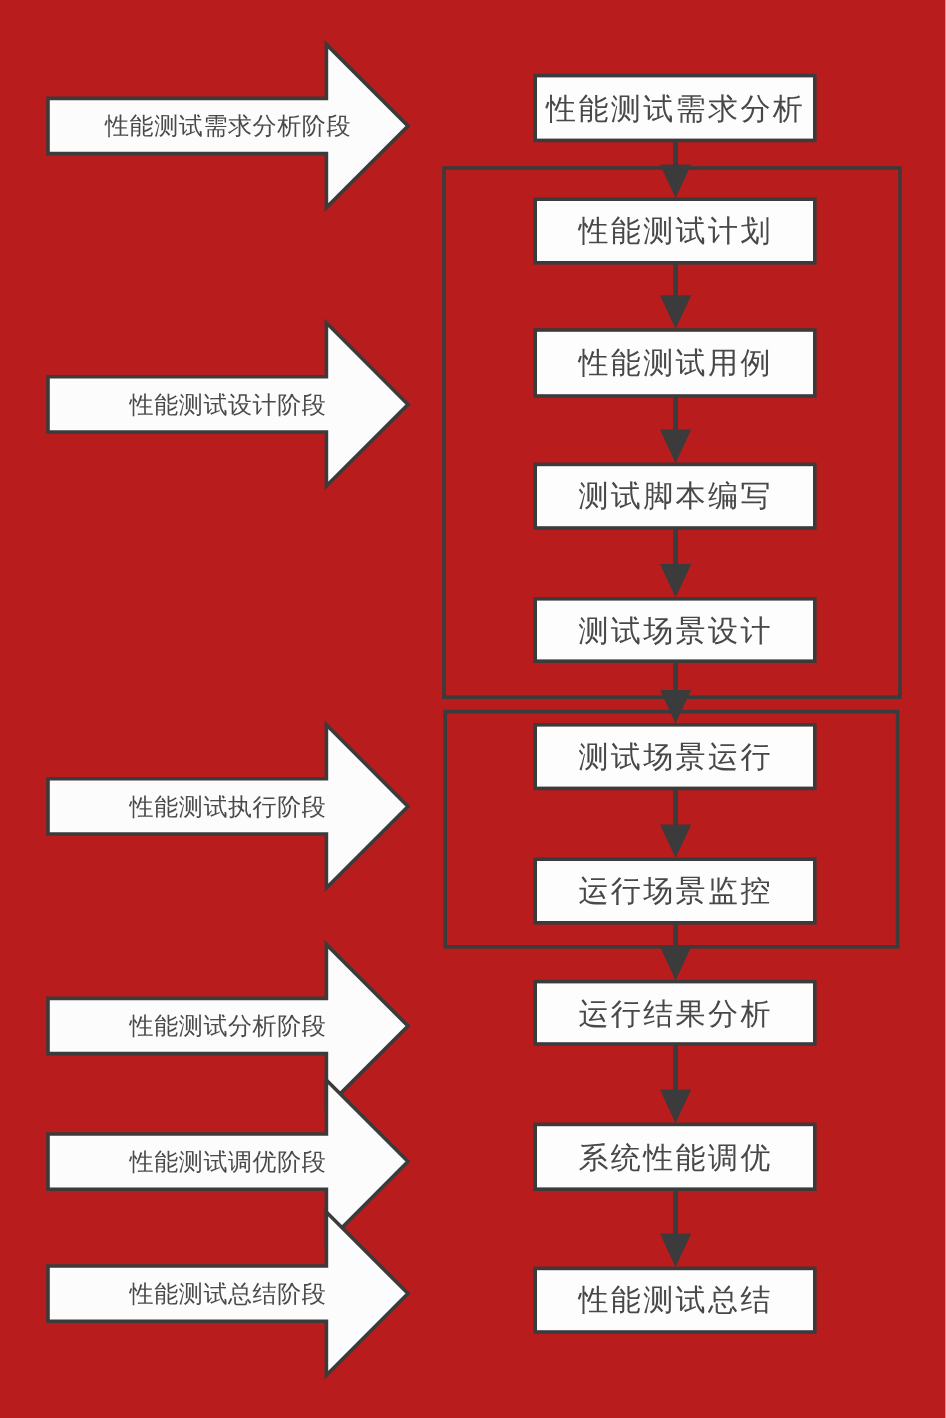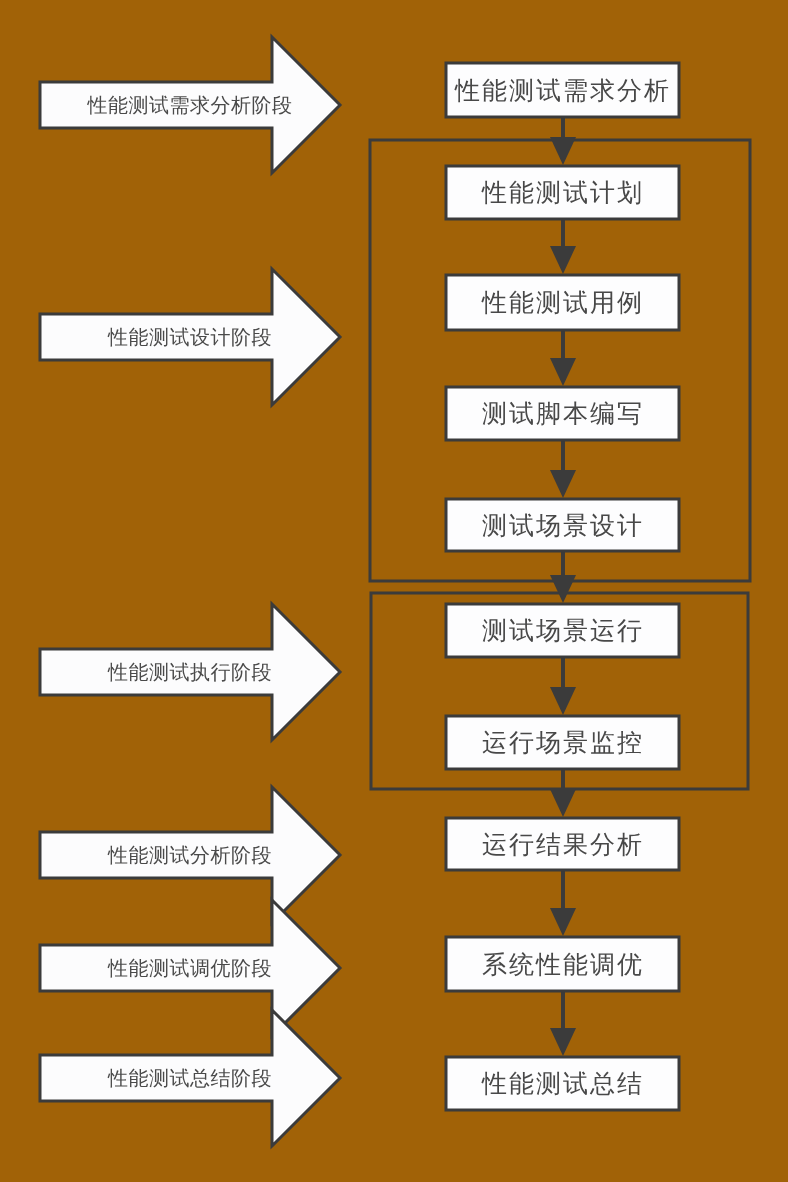--- a/index.html
+++ b/index.html
@@ -5,21 +5,21 @@
   html, body {
     margin: 0;
     padding: 0;
     background: #f3f3f4;
     font-family: "Liberation Sans", "DejaVu Sans", sans-serif;
   }
   .stage {
     position: relative;
     width: 788px;
     height: 1182px;
-    background: #a16207;
+    background: #b91c1c;
     overflow: hidden;
   }
   svg { display: block; }
   .arrow-shape {
     fill: #fcfcfd;
     stroke: #3b3b3b;
     stroke-width: 3;
     stroke-linejoin: miter;
   }
   .step-box {

